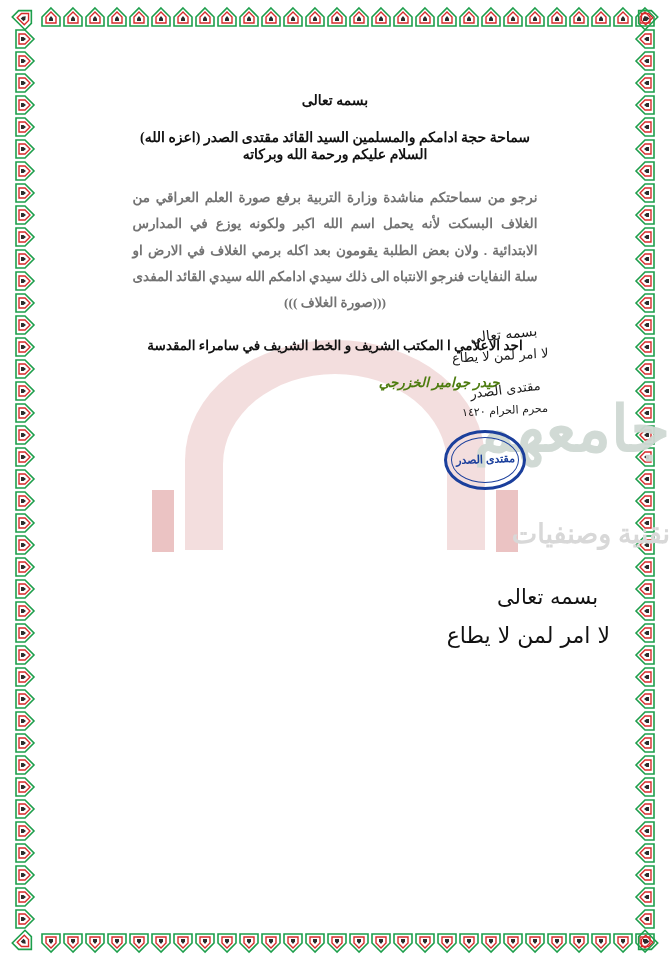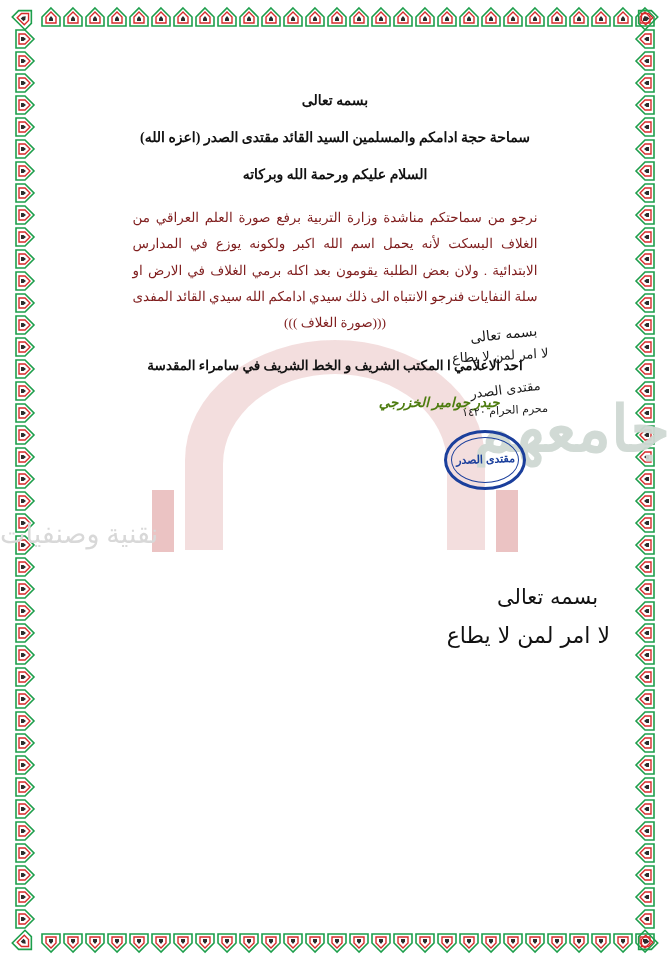--- a/index.html
+++ b/index.html
@@ -97,23 +97,23 @@
     font-size: 64px;
     font-weight: bold;
     color: #cfd9d3;
     letter-spacing: -2px;
     opacity: .95;
   }
   .wm-text-sub {
     position: absolute;
     left: 0; right: 0;
     top: 188px;
-    text-align: left;
+    text-align: right;
     font-size: 27px;
-    font-weight: normal;
+    font-weight: bold;
     color: #d8d8d8;
     letter-spacing: 4px;
   }
 
   
   .content {
     position: absolute;
     top: 40px;
     left: 46px;
     right: 46px;
@@ -130,33 +130,32 @@
   }
 
   .addressee {
     margin-top: 20px;
     font-size: 14px;
     font-weight: bold;
     color: #111;
   }
 
   .greeting {
-    margin-top: 20px;
     font-size: 14px;
     font-weight: bold;
     color: #111;
   }
 
   .body-block {
     margin: 22px auto 0 auto;
     width: 405px;
     font-size: 13.5px;
-    font-weight: normal;
+    font-weight: bold;
     line-height: 1.95;
-    color: #7f1d1d;
+    color: #737373;
     text-align: justify;
     text-align-last: center;
     direction: rtl;
   }
   .body-block p { margin: 0; }
 
   .signature-line {
     margin-top: 20px;
     font-size: 13.5px;
     font-weight: bold;

